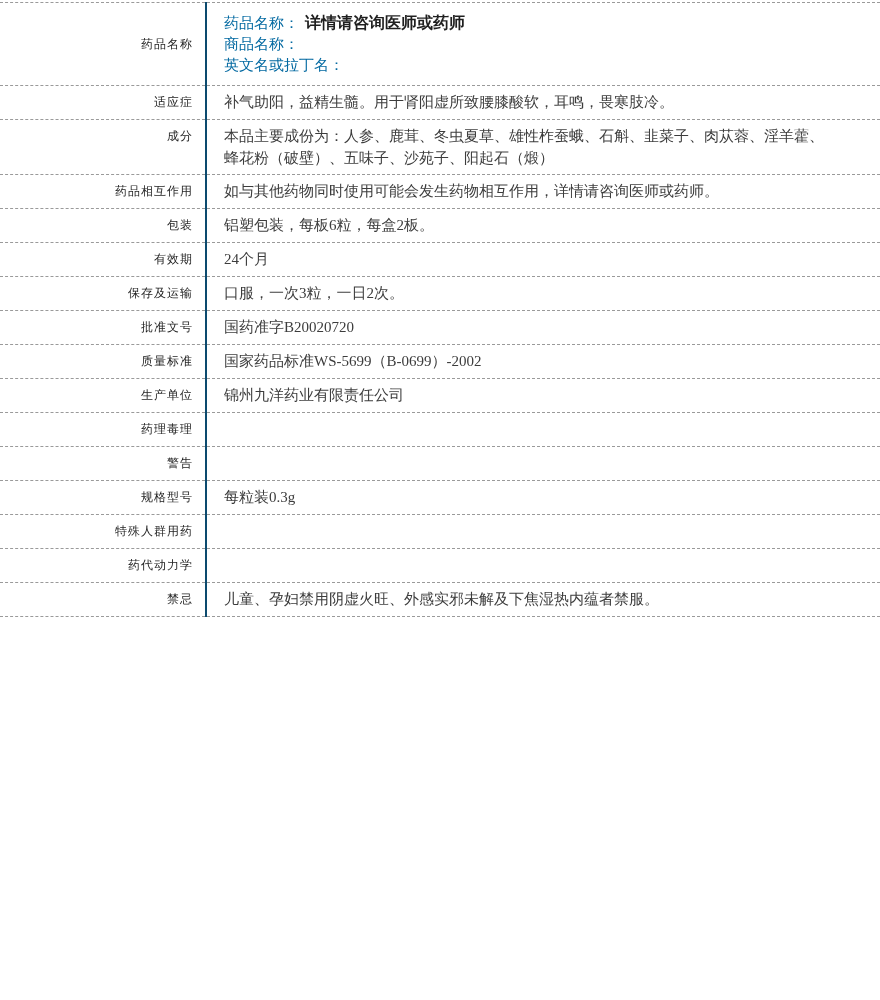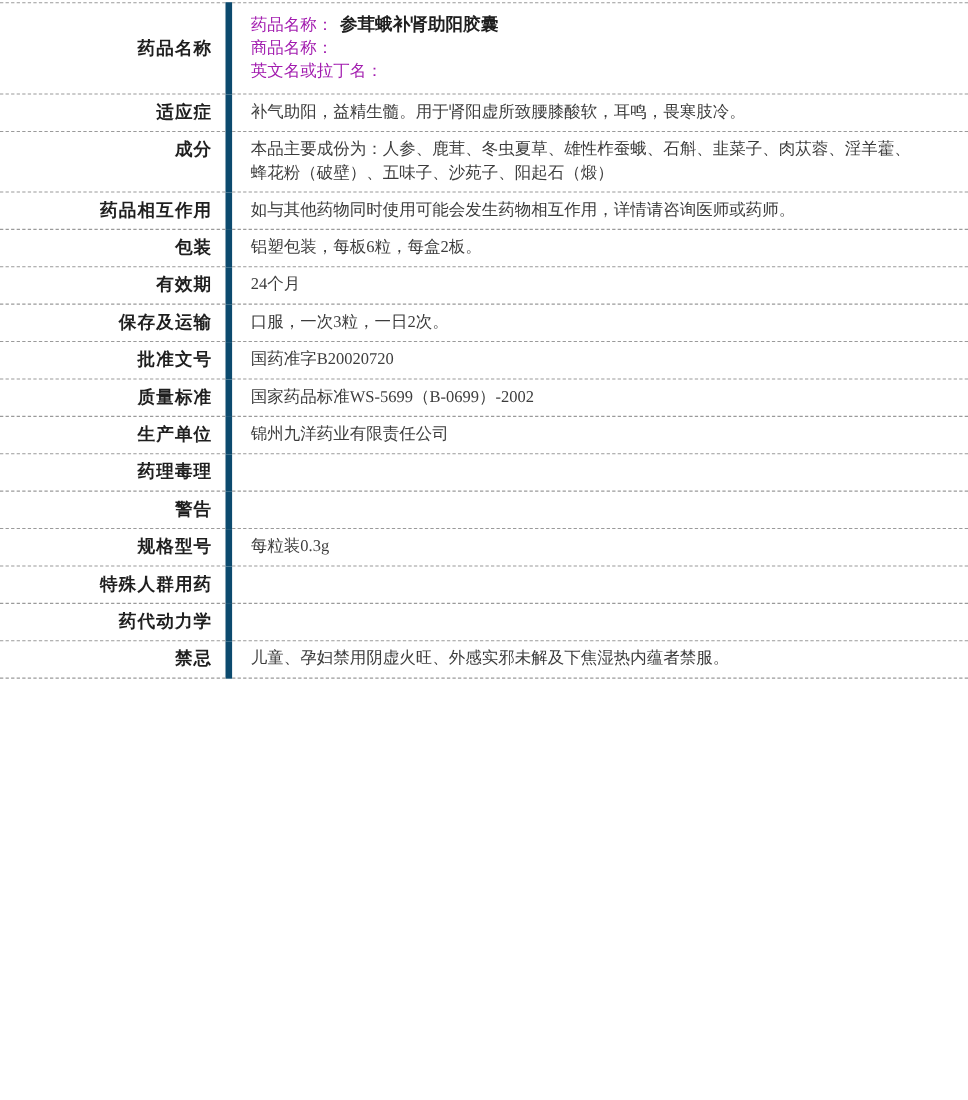--- a/index.html
+++ b/index.html
@@ -20,25 +20,25 @@
     border-collapse: collapse;
     table-layout: fixed;
     border-top: 1px dashed #9a9a9a;
     margin-top: 2px;
   }
   table.drug-table tr {
     border-bottom: 1px dashed #9a9a9a;
   }
   td.label-cell {
     width: 193px;
-    border-right: 6px solid #0c4a6e;
+    border-right: 2px solid #0c4a6e;
     text-align: right;
     vertical-align: top;
-    font-weight: bold;
-    font-size: 16px;
+    font-weight: normal;
+    font-size: 12px;
     letter-spacing: 1px;
     color: #1f1f1f;
     padding: 6px 12px 6px 0;
     line-height: 21px;
   }
   tr.name-row td.label-cell {
     vertical-align: middle;
   }
   td.content-cell {
     vertical-align: top;
@@ -50,41 +50,41 @@
     word-break: break-all;
   }
   td.name-content-cell {
     white-space: normal;
     padding-top: 9px;
     padding-bottom: 9px;
     line-height: 21px;
   }
   .name-line { line-height: 21px; }
   .sub-label {
-    color: #a21caf;
+    color: #0369a1;
     font-size: 15px;
     text-align: right;
   }
   .drug-name-value {
     color: #1f1f1f;
     font-weight: bold;
     font-size: 16px;
     margin-left: 6px;
   }
 </style>
 </head>
 <body>
 
 <div class="page">
   <table class="drug-table">
     <tbody>
       <tr class="name-row">
         <td class="label-cell">药品名称</td>
         <td class="content-cell name-content-cell">
-          <div class="name-line"><span class="sub-label">药品名称：</span><span class="drug-name-value">参茸蛾补肾助阳胶囊</span></div>
+          <div class="name-line"><span class="sub-label">药品名称：</span><span class="drug-name-value">详情请咨询医师或药师</span></div>
           <div class="name-line"><span class="sub-label">商品名称：</span></div>
           <div class="name-line"><span class="sub-label">英文名或拉丁名：</span></div>
         </td>
       </tr>
 
       <tr>
         <td class="label-cell">适应症</td>
         <td class="content-cell">补气助阳，益精生髓。用于肾阳虚所致腰膝酸软，耳鸣，畏寒肢冷。</td>
       </tr>
       <tr>

